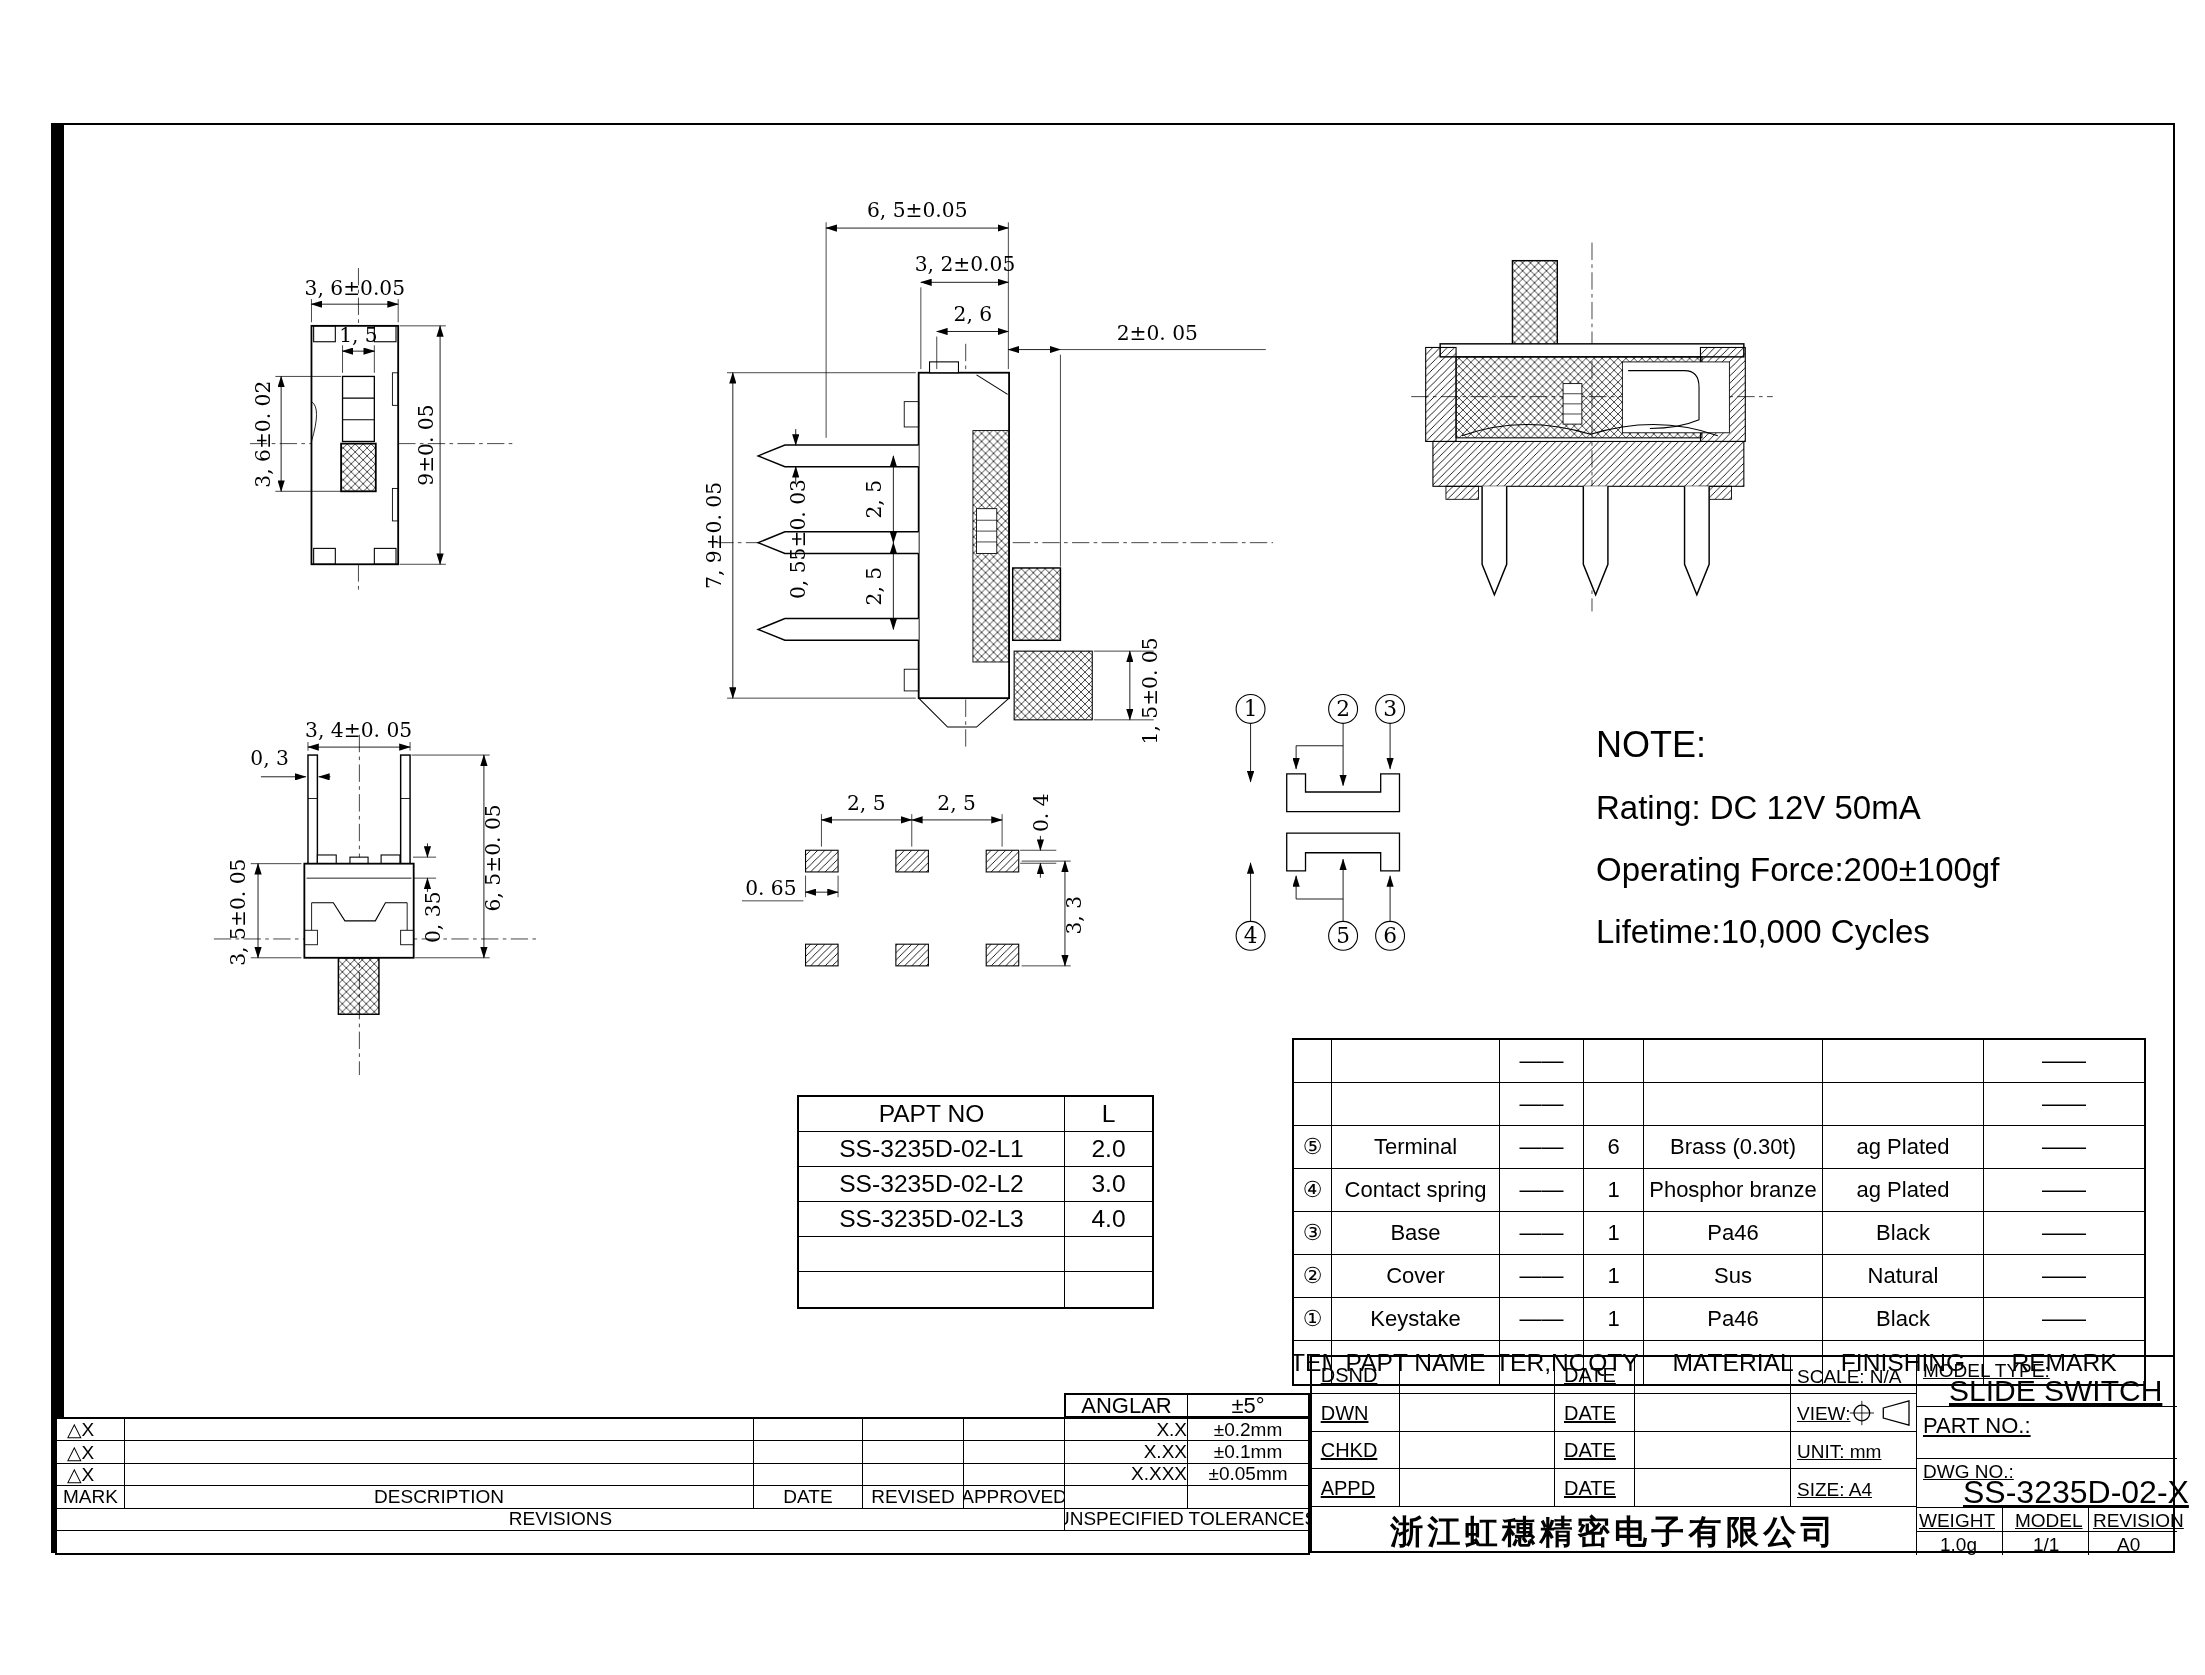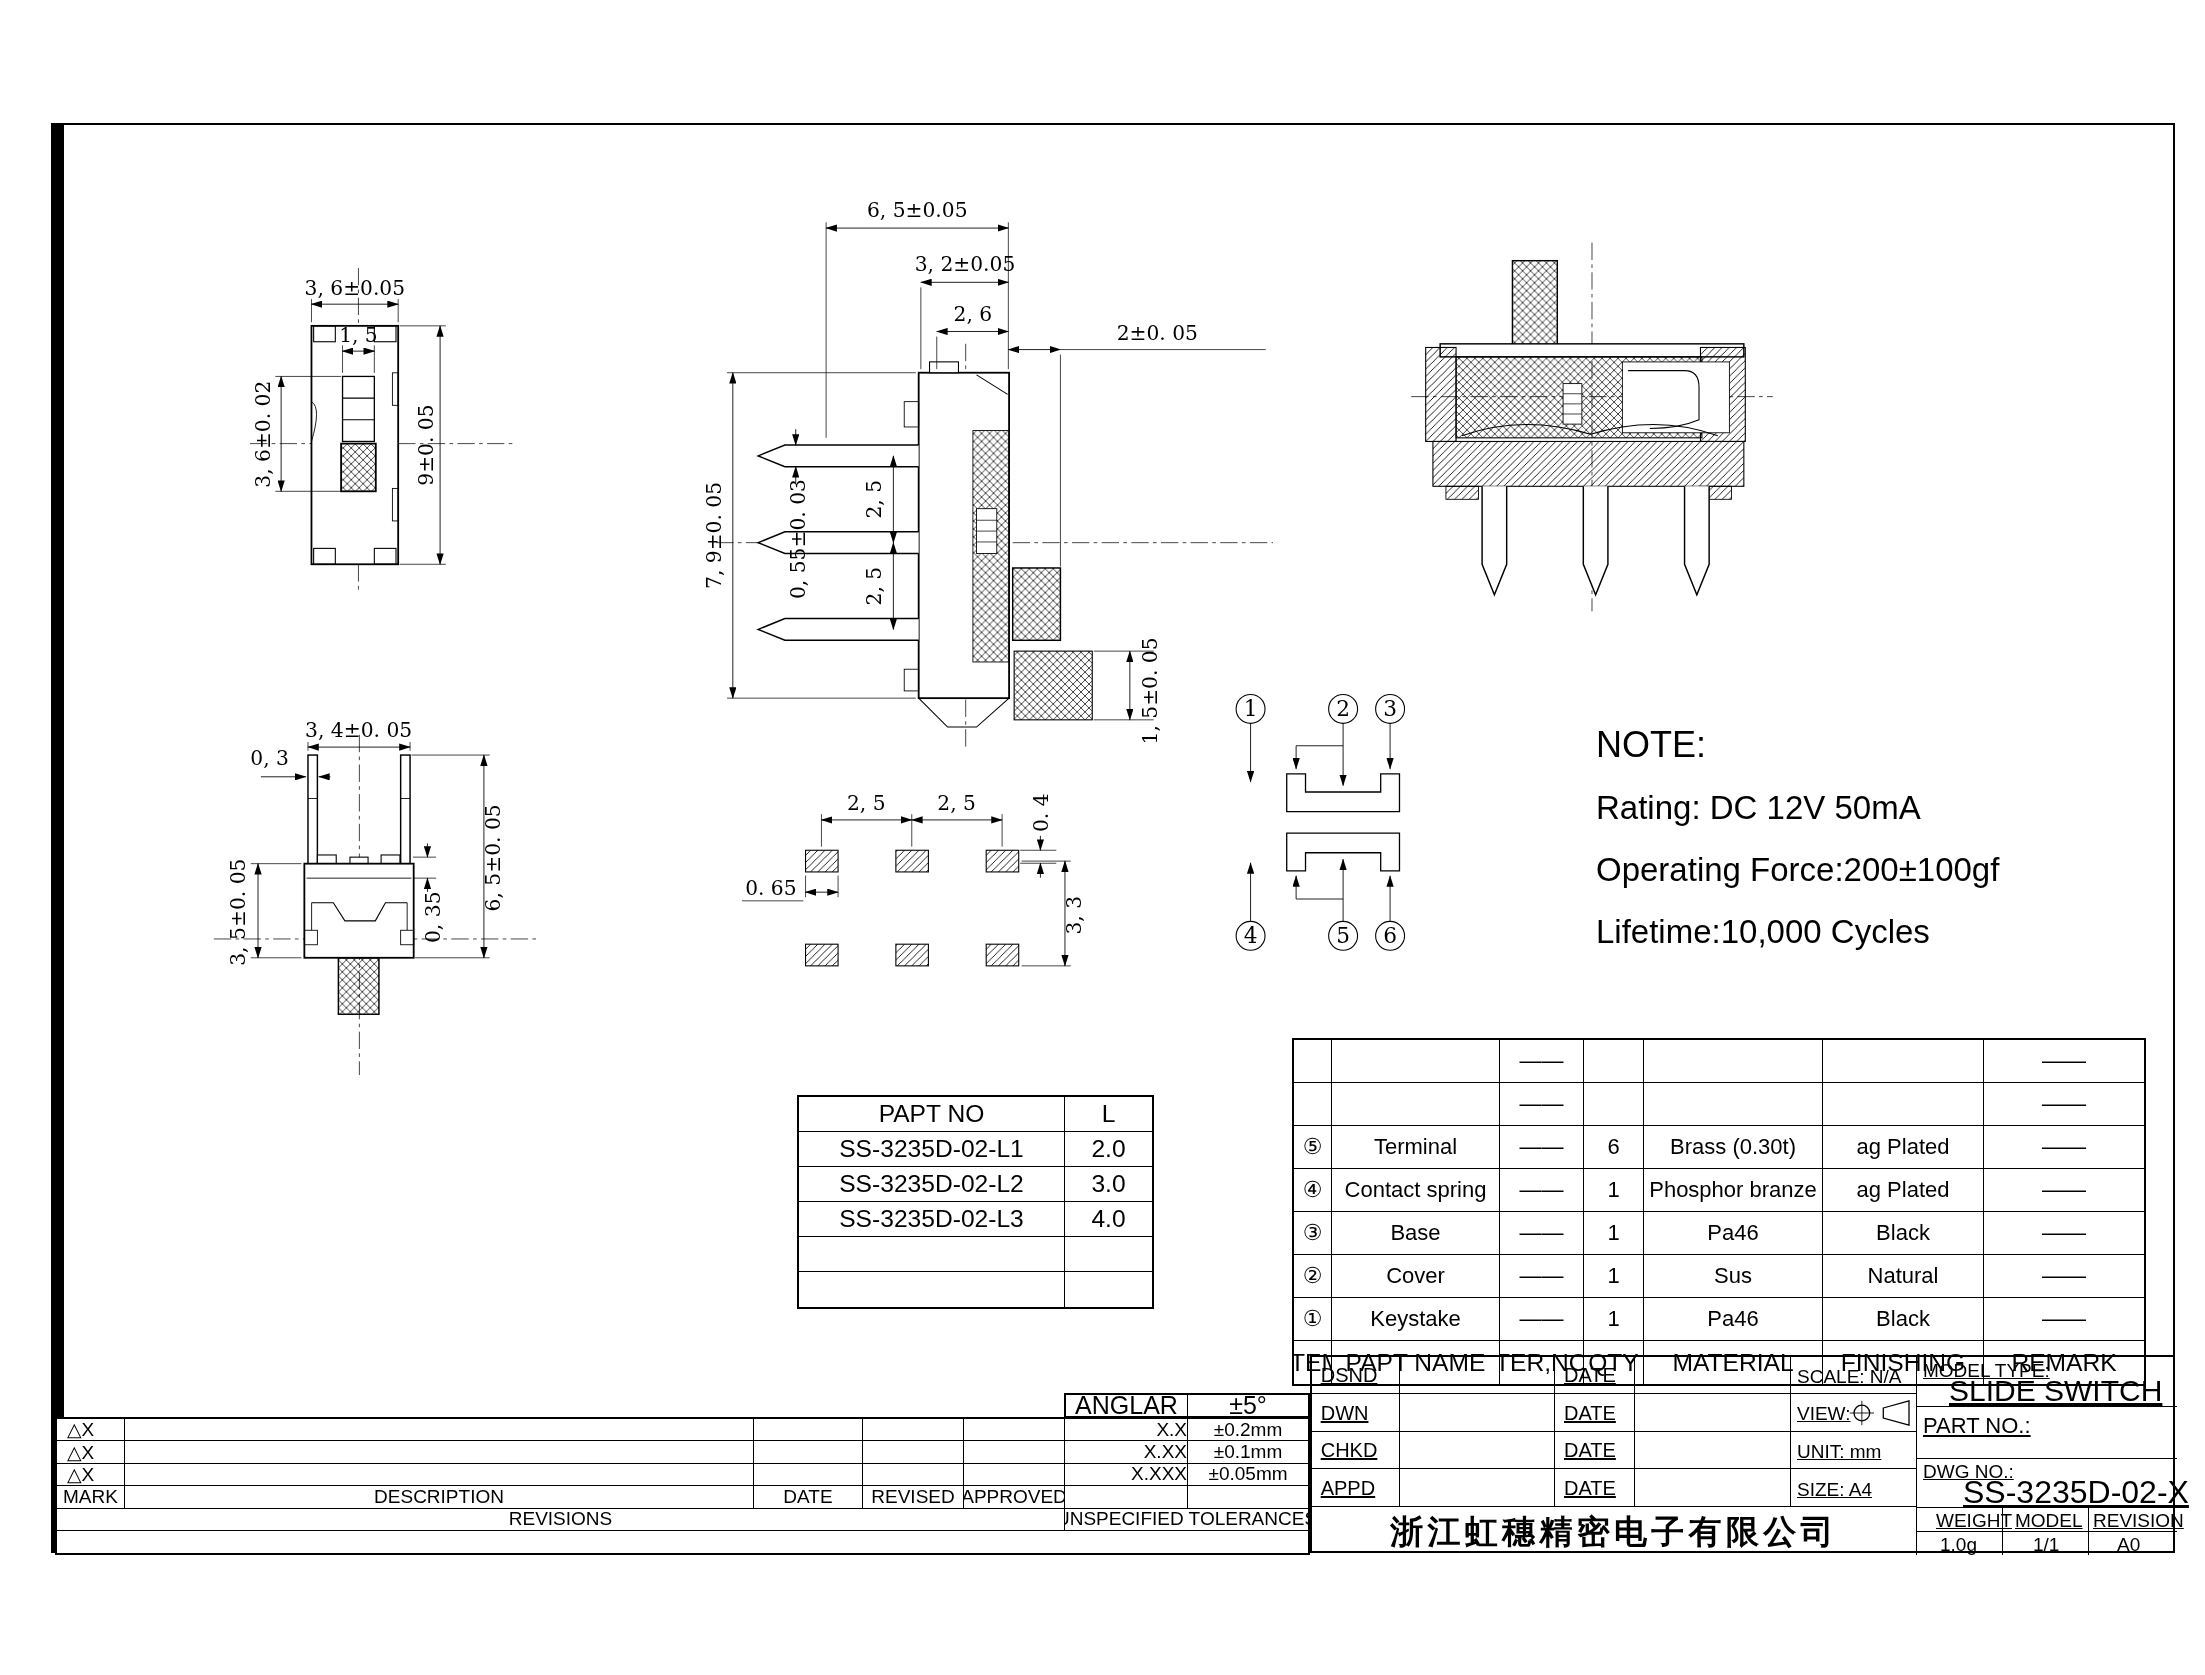--- a/index.html
+++ b/index.html
@@ -23,21 +23,21 @@
   .c.left{justify-content:flex-start;padding-left:10px;}
   .c.right{justify-content:flex-end;padding-right:0;}
   #ptable{left:797px;top:1095px;grid-template-columns:266px 87px;grid-auto-rows:35px;}
   #ptable .c{font-size:24.6px;}
   #bom{left:1292px;top:1038px;grid-template-columns:38px 168px 84px 60px 179px 161px 160px;grid-auto-rows:43px;}
   #bom .c{font-size:22px;}
   .itemnum{font-size:26px;}
   #btable{left:55px;top:1417px;grid-template-columns:68px 629px 109px 101px 101px 123px 120px;grid-auto-rows:22.4px;}
   #btable .c{font-size:19px;}
   #anglar{left:1064px;top:1393px;grid-template-columns:122px 120px;grid-auto-rows:21px;}
-  #anglar .c{font-size:25px;}
+  #anglar .c{font-size:22px;}
   .sp5{grid-column:span 5;} .sp2{grid-column:span 2;} .sp7{grid-column:span 7;}
   
   #tblock{left:1310px;top:1355px;width:865px;height:198px;border:2.2px solid #000;box-sizing:border-box;}
   .vl{position:absolute;width:1.4px;background:#000;}
   .hl{position:absolute;height:1.4px;background:#000;}
   .lbl{position:absolute;font-size:20px;white-space:nowrap;text-decoration:underline;}
   .sm{font-size:19px;text-align:right;}
   #model{font-size:30px;}
   #dwgno{font-size:32px;}
   #company{font-size:33px;font-weight:600;letter-spacing:4.3px;text-align:center;}
@@ -389,21 +389,21 @@
       <path d="M50,14 L86,4 L86,38 L50,28 Z" fill="none" stroke="#000" stroke-width="1.8"></path>
     </svg>
     <span class="lbl sm" style="left:485px;top:84px">UNIT: mm</span>
     <span class="lbl sm" style="left:485px;top:122px">SIZE: A4</span>
 
     <span class="lbl sm" style="left:611px;top:2.9px">MODEL TYPE:</span>
     <span class="lbl" id="model" style="left:637px;top:17.4px">SLIDE SWITCH</span>
     <span class="lbl" style="left:611px;top:56px;font-size:22px">PART NO.:</span>
     <span class="lbl sm" style="left:611px;top:104px">DWG NO.:</span>
     <span class="lbl" id="dwgno" style="left:651px;top:117px">SS-3235D-02-X</span>
-    <span class="lbl sm" style="left:624px;top:153px">WEIGHT</span>
+    <span class="lbl sm" style="left:607px;top:153px">WEIGHT</span>
     <span class="lbl sm" style="left:703px;top:153px">MODEL</span>
     <span class="lbl sm" style="left:781px;top:153px">REVISION</span>
     <span class="lbl sm" style="left:628px;top:177px">1.0g</span>
     <span class="lbl sm" style="left:721px;top:177px">1/1</span>
     <span class="lbl sm" style="left:805px;top:177px">A0</span>
     <div class="abs" id="company" style="left:0;top:152px;width:604px;height:46px;display:flex;align-items:center;justify-content:center">浙江虹穗精密电子有限公司</div>
   </div>
 
   <div id="anglar" class="grid">
     <div class="c nb">ANGLAR</div>

